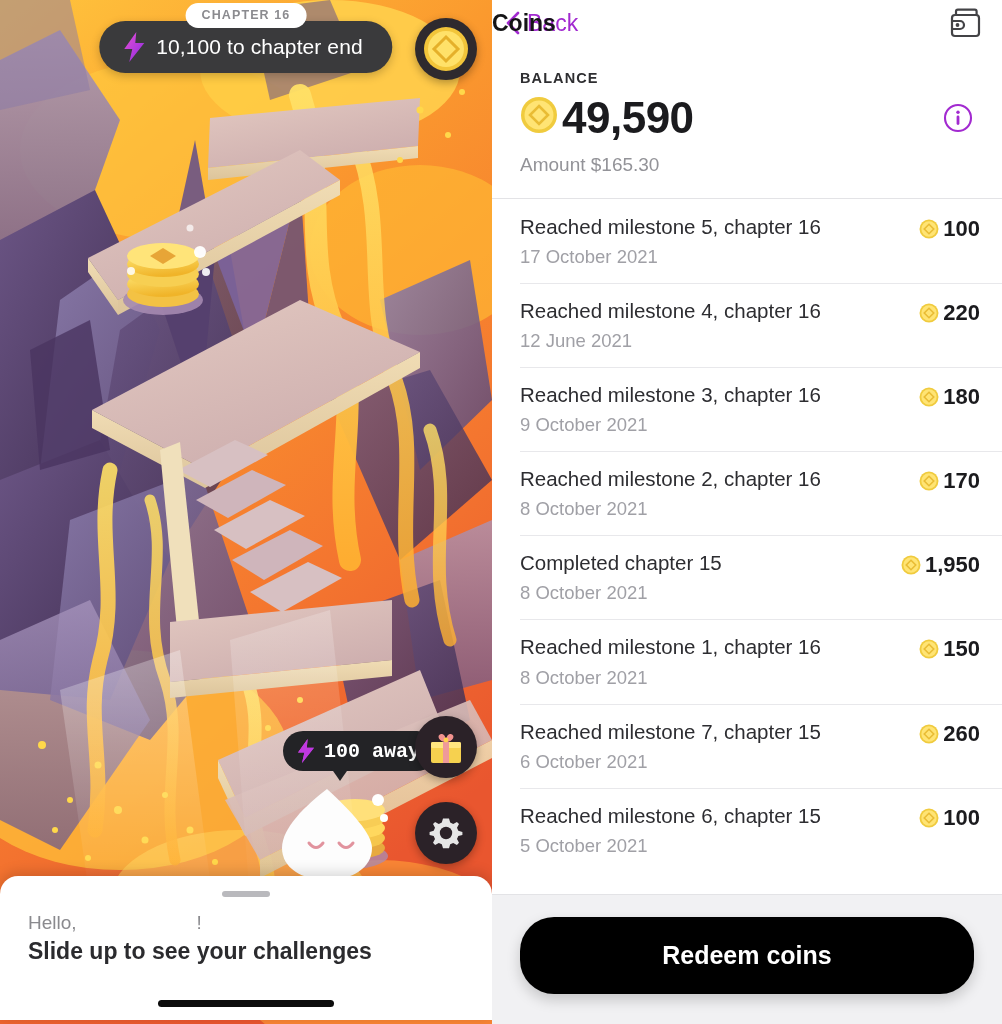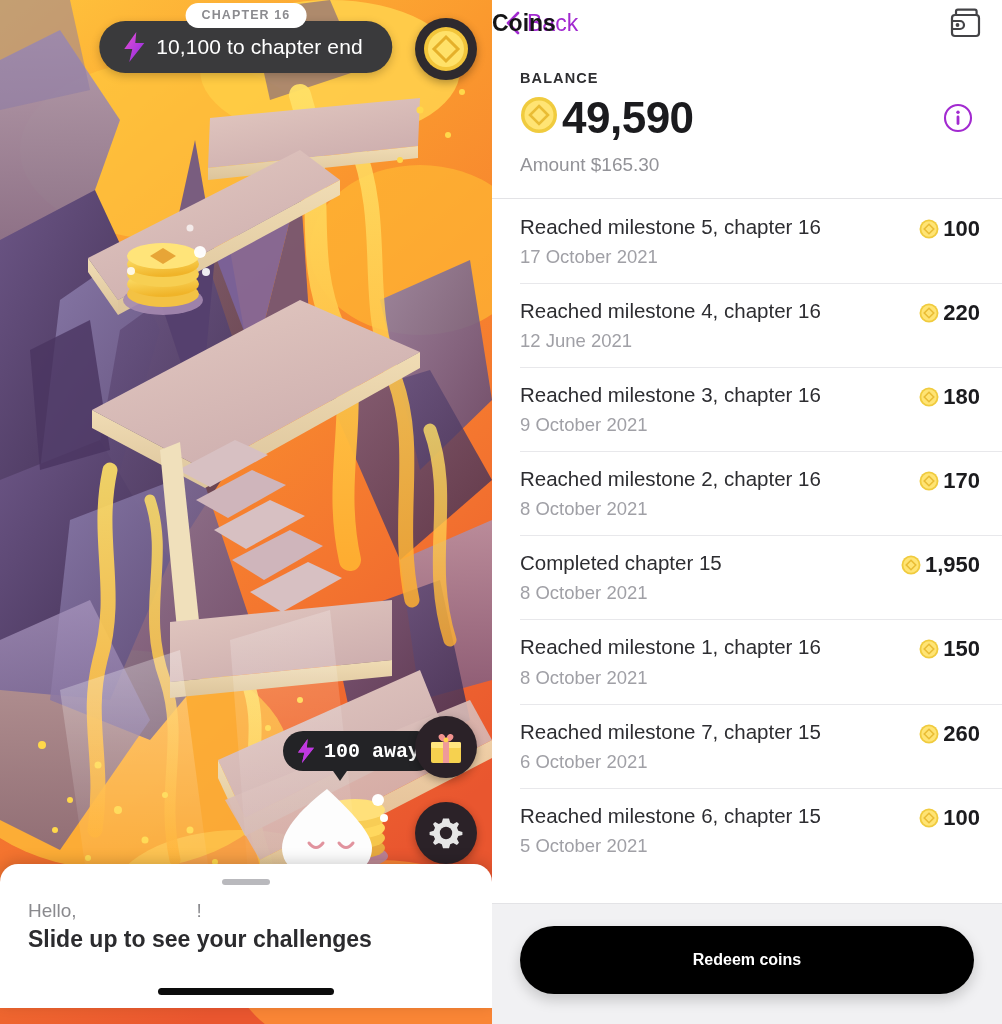--- a/index.html
+++ b/index.html
@@ -68,21 +68,21 @@
   .away-pill .txt { font-size: 20px; font-weight: 700; }
   .away-tail {
     position: absolute; left: 331px; top: 768px; z-index: 5;
     width: 0; height: 0;
     border-left: 9px solid transparent; border-right: 9px solid transparent;
     border-top: 13px solid #232326;
   }
 
   
   .sheet {
-    position: absolute; left: 0; bottom: 16px; width: 492px; height: 144px;
+    position: absolute; left: 0; bottom: 4px; width: 492px; height: 144px;
     background: #fff; border-radius: 18px 18px 0 0; z-index: 8;
     box-shadow: 0 -3px 14px rgba(0,0,0,.16);
     margin-top: 21px;
   }
   .grabber {
     position: absolute; top: 15px; left: 50%; transform: translateX(-50%);
     width: 48px; height: 6px; border-radius: 3px; background: #b9b9bd;
   }
   .hello { position: absolute; left: 28px; top: 36px; font-size: 19px; color: #8a8a8e; }
   .hello .name-blank { display: inline-block; width: 120px; }
@@ -141,23 +141,23 @@
   .row-title { font-size: 20.5px; color: #2d2d31; line-height: 1.32; }
   .row-date { font-size: 18.5px; color: #a0a0a6; margin-top: 5px; line-height: 1.3; }
   .row-amt { display: flex; align-items: center; gap: 4px; padding-top: 3px; flex: 0 0 auto; }
   .row-amt .val { font-size: 22px; font-weight: 700; color: #1b1b1e; }
 
   .footer {
     flex: 0 0 auto; background: #f1f1f3;
     padding: 22px 28px 30px; border-top: 1px solid #e3e3e6;
   }
   .redeem-btn {
-    width: 100%; height: 68px; border-radius: 34px;
+    width: 100%; height: 77px; border-radius: 34px;
     background: #000; color: #fff; border: 0; cursor: pointer;
-    font-size: 16px; font-weight: 700;
+    font-size: 25px; font-weight: 700;
     font-family: "Liberation Sans", sans-serif;
     box-shadow: 0 6px 14px rgba(0,0,0,.18);
   }
   .coin-ico { display: block; flex: 0 0 auto; }
 </style>
 </head>
 <body>
 
 <div class="screen">
 

